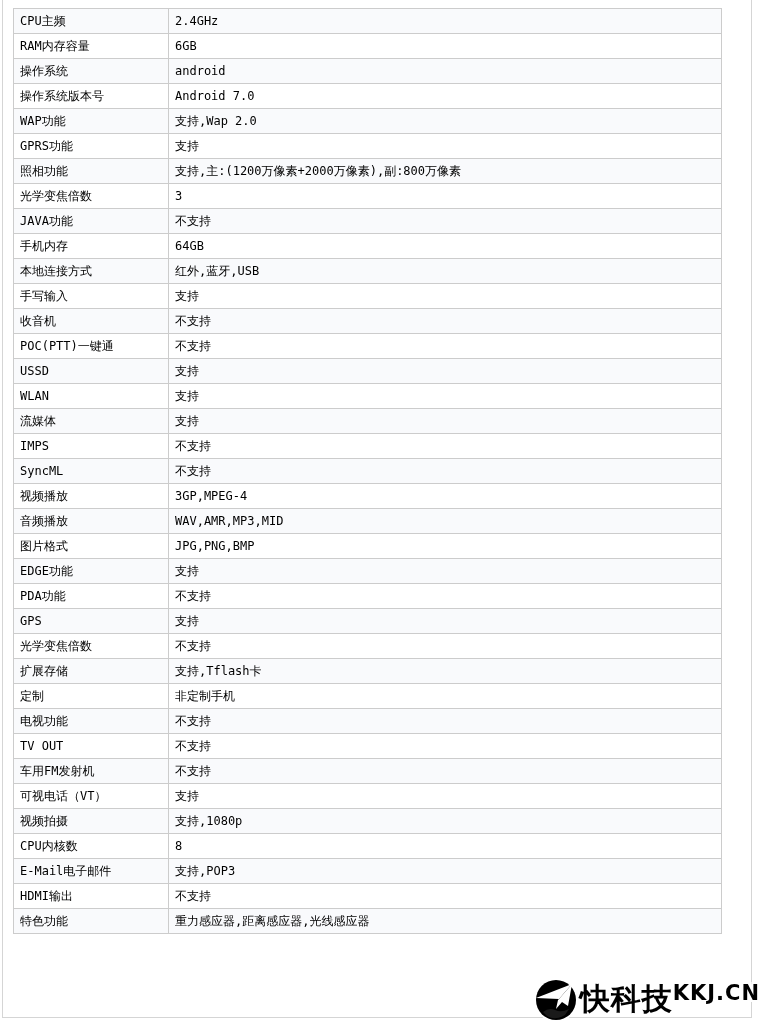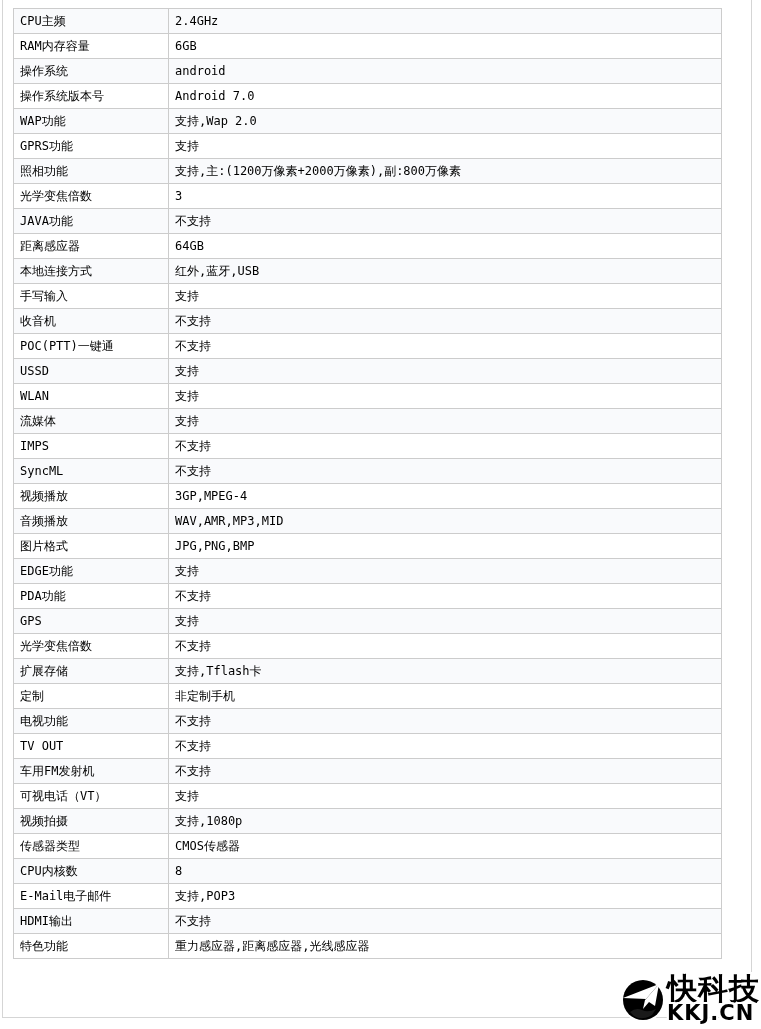--- a/index.html
+++ b/index.html
@@ -49,21 +49,21 @@
     position: absolute;
     right: 1px;
     bottom: 5px;
     display: flex;
     align-items: center;
     gap: 1px;
   }
   .wm-badge { flex: 0 0 auto; display: block; }
   .wm-text {
     display: flex;
-    flex-direction: column;
+    flex-direction: row;
     align-items: flex-start;
     line-height: 1;
     color: #000000;
     text-shadow:
       -2px -2px 0 #fff, 2px -2px 0 #fff, -2px 2px 0 #fff, 2px 2px 0 #fff,
       0 -2px 0 #fff, 0 2px 0 #fff, -2px 0 0 #fff, 2px 0 0 #fff;
   }
   .wm-cn {
     font-size: 30px;
     font-weight: bold;
@@ -113,21 +113,21 @@
           </tr>
           <tr>
             <td class="label-cell">光学变焦倍数</td>
             <td class="value-cell">3</td>
           </tr>
           <tr>
             <td class="label-cell">JAVA功能</td>
             <td class="value-cell">不支持</td>
           </tr>
           <tr>
-            <td class="label-cell">距离感应器</td>
+            <td class="label-cell">手机内存</td>
             <td class="value-cell">64GB</td>
           </tr>
           <tr>
             <td class="label-cell">本地连接方式</td>
             <td class="value-cell">红外,蓝牙,USB</td>
           </tr>
           <tr>
             <td class="label-cell">手写输入</td>
             <td class="value-cell">支持</td>
           </tr>
@@ -207,24 +207,20 @@
             <td class="label-cell">车用FM发射机</td>
             <td class="value-cell">不支持</td>
           </tr>
           <tr>
             <td class="label-cell">可视电话（VT）</td>
             <td class="value-cell">支持</td>
           </tr>
           <tr>
             <td class="label-cell">视频拍摄</td>
             <td class="value-cell">支持,1080p</td>
-          </tr>
-          <tr>
-            <td class="label-cell">传感器类型</td>
-            <td class="value-cell">CMOS传感器</td>
           </tr>
           <tr>
             <td class="label-cell">CPU内核数</td>
             <td class="value-cell">8</td>
           </tr>
           <tr>
             <td class="label-cell">E-Mail电子邮件</td>
             <td class="value-cell">支持,POP3</td>
           </tr>
           <tr>

